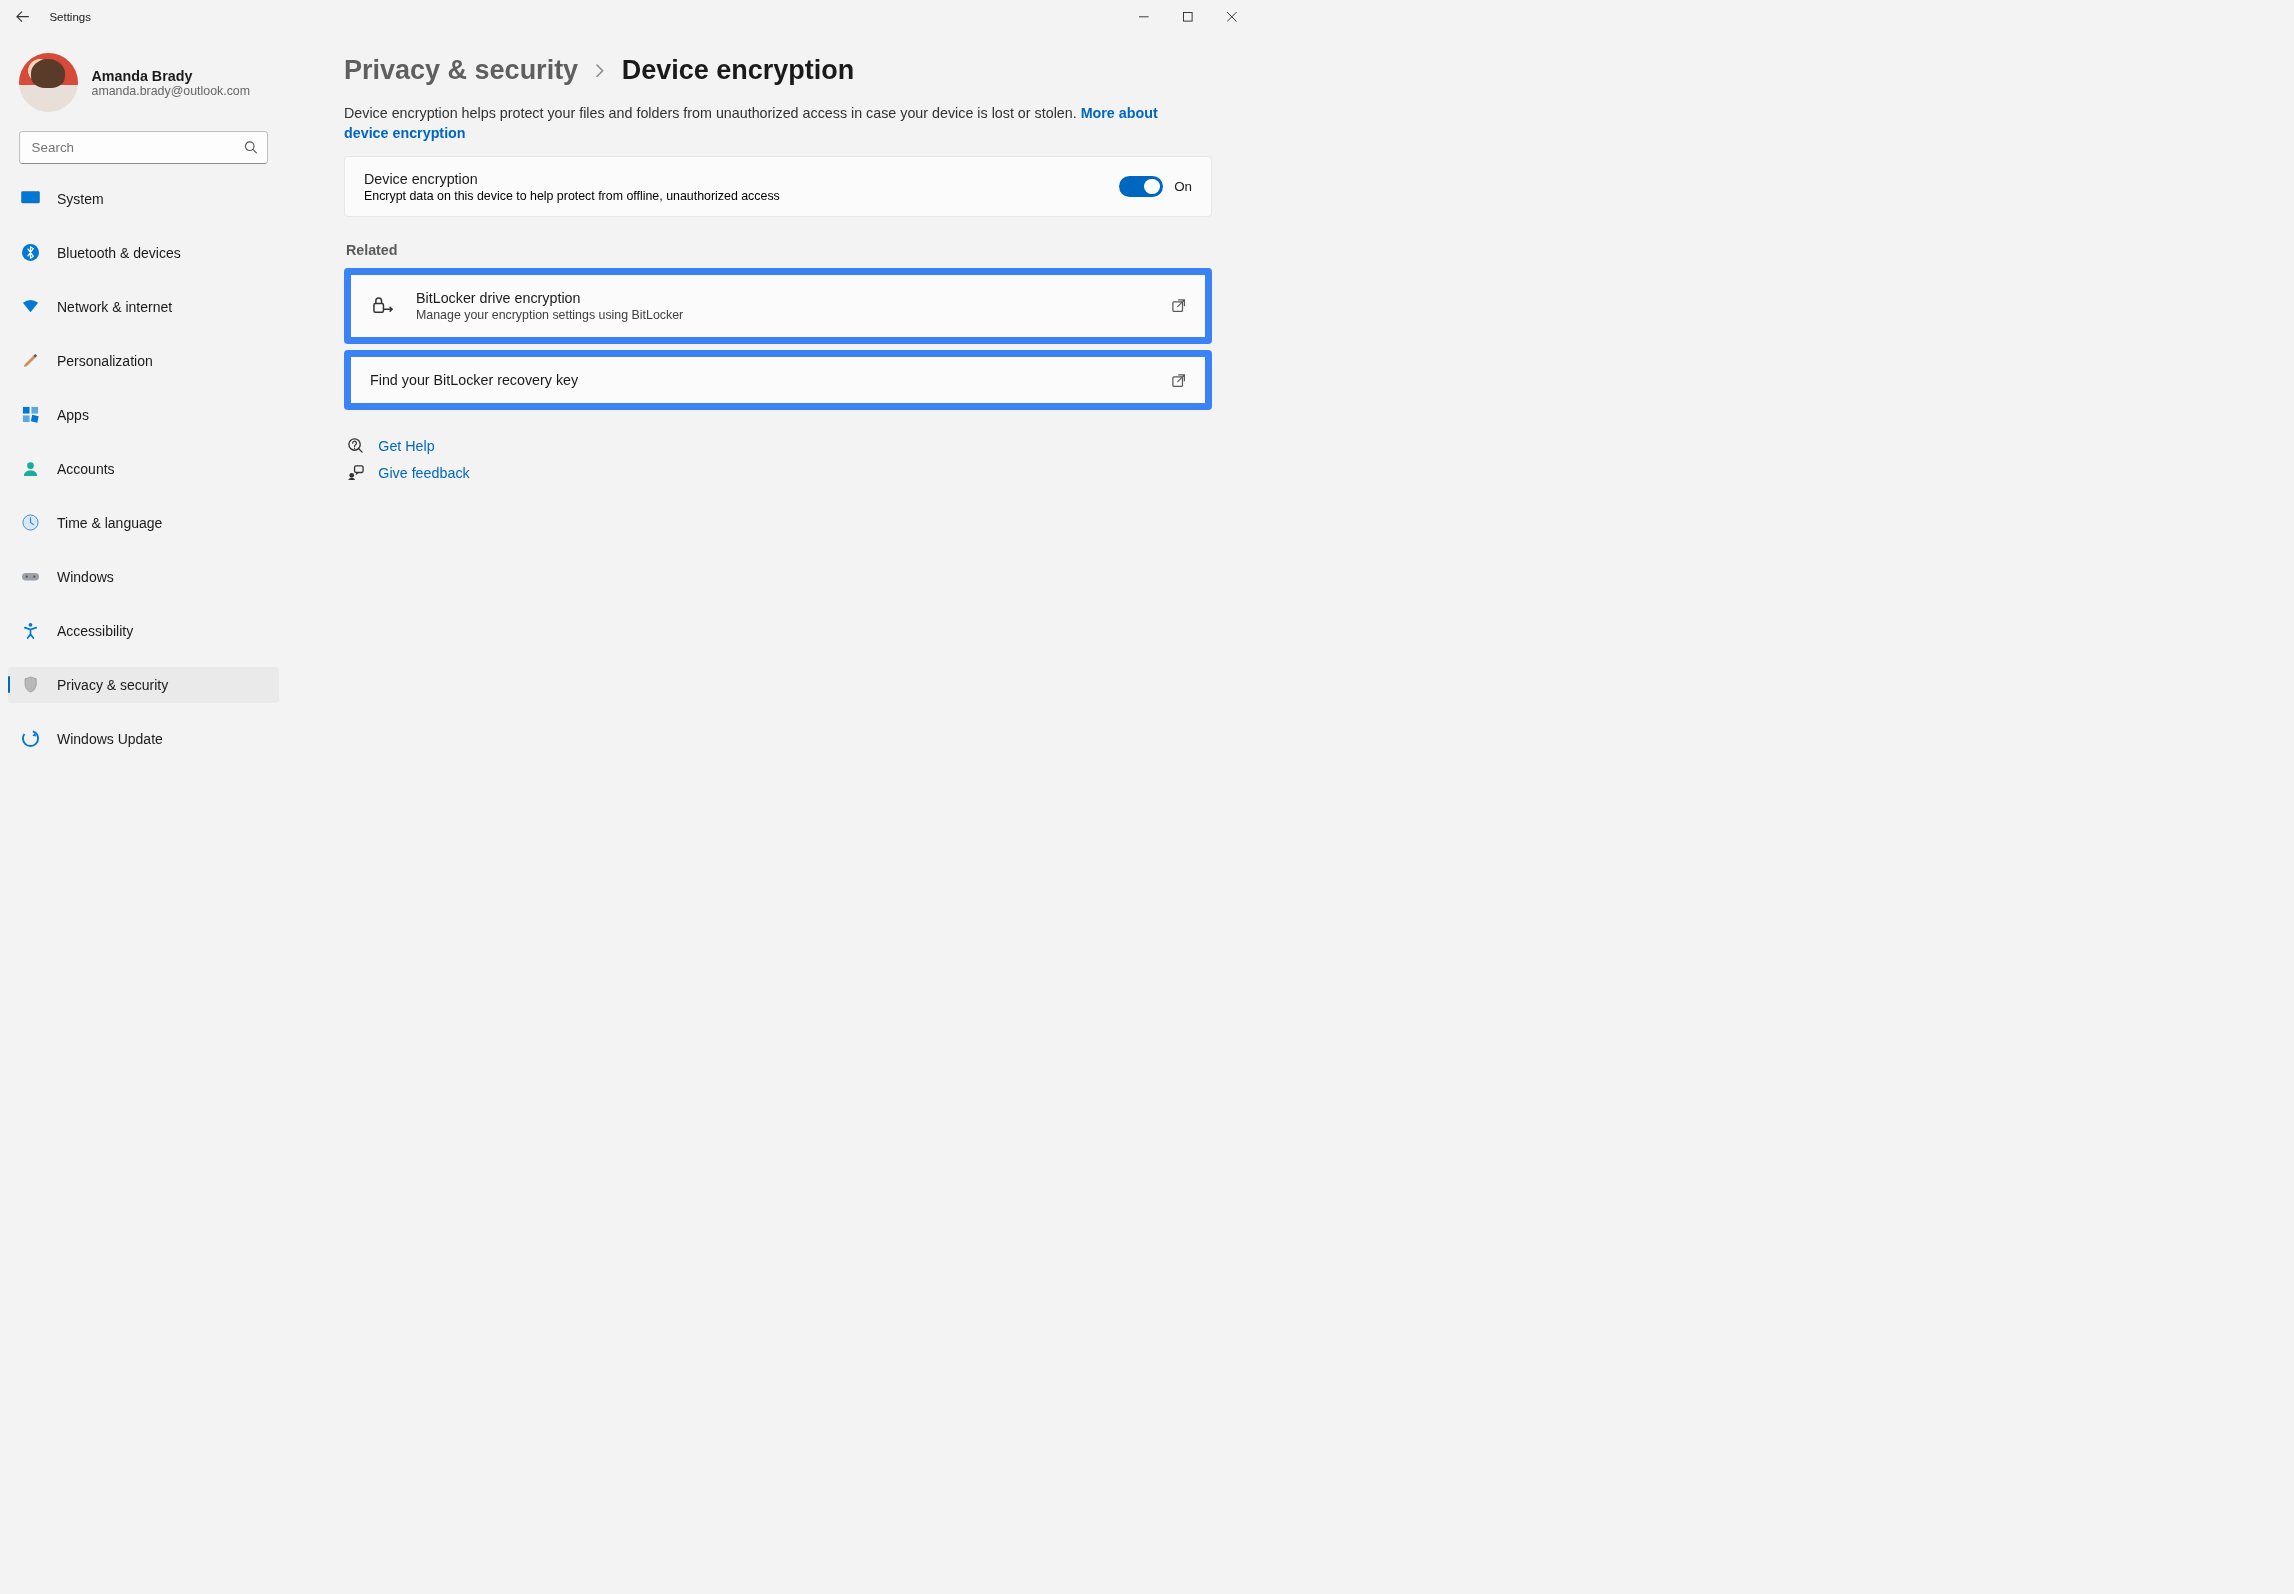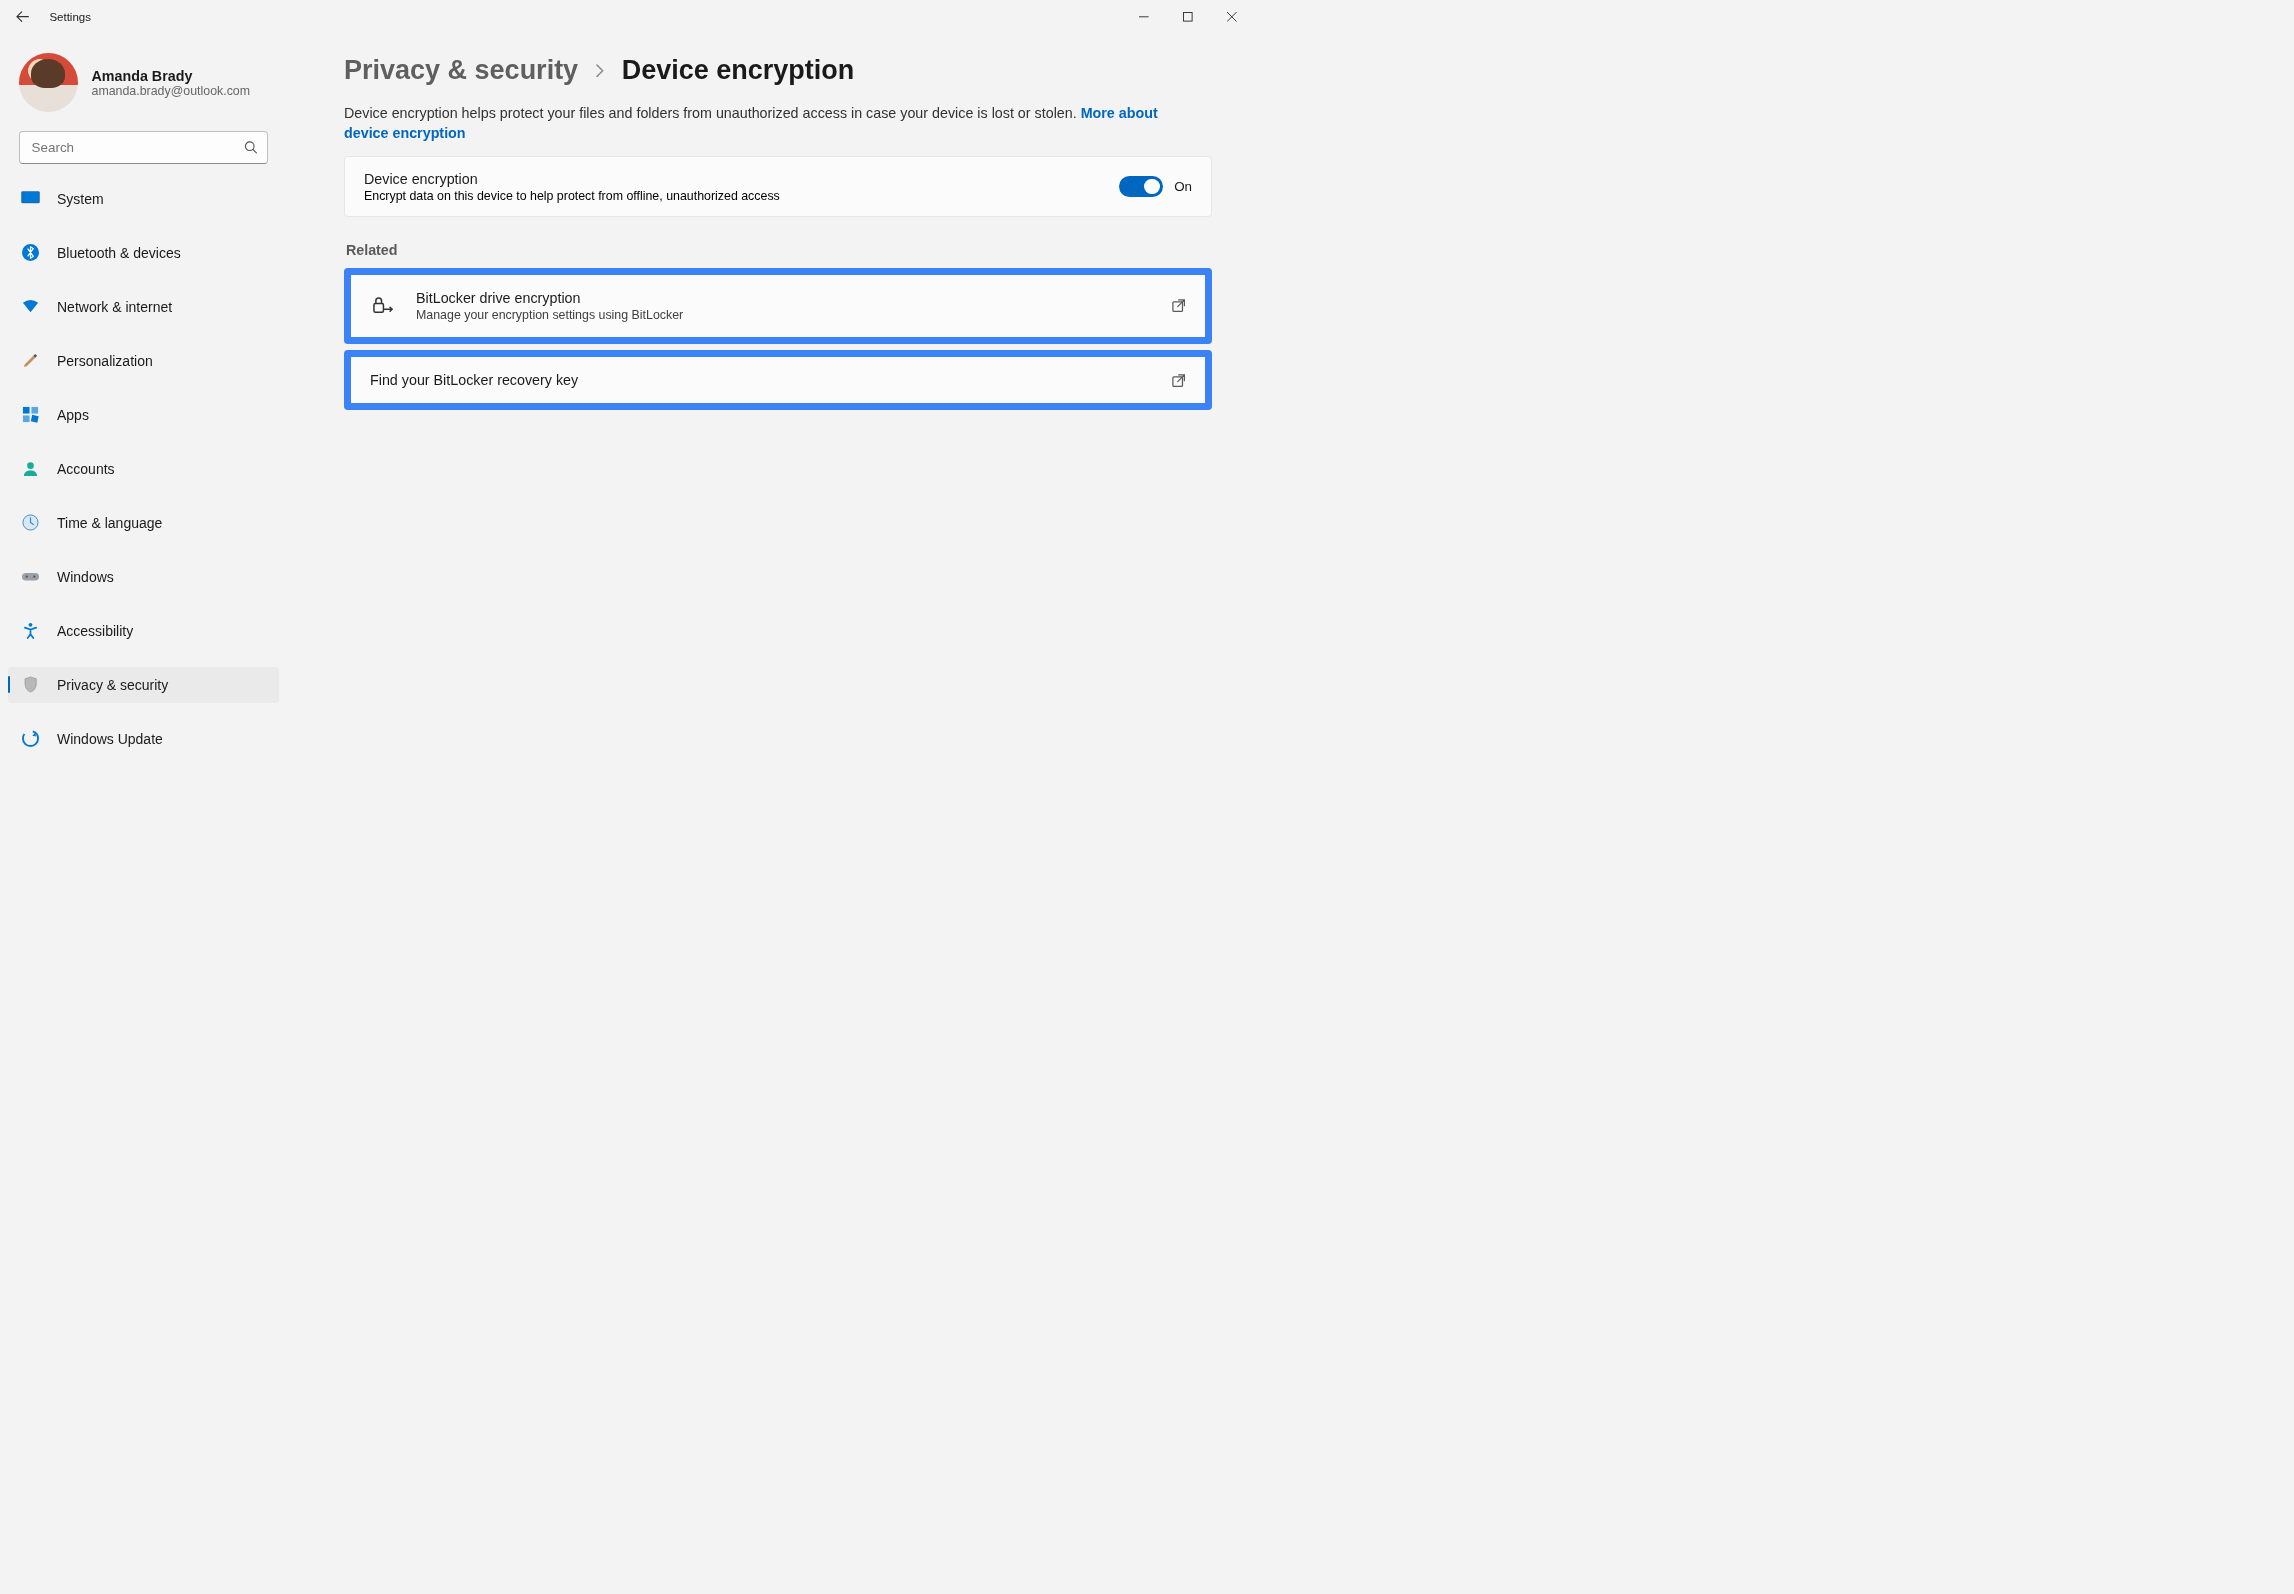--- a/index.html
+++ b/index.html
@@ -412,16 +412,38 @@
       </div>
       <span class="popout">
         <svg width="15.3" height="15.3" viewBox="0 0 16 16">
             <rect x="2" y="4" width="10" height="10" rx="1" fill="none" stroke="#5a5a5a" stroke-width="1.3"></rect>
             <path d="M8 2h6v6M14 2L7 9" stroke="#5a5a5a" stroke-width="1.3" fill="none" stroke-linecap="round"></path>
           </svg>
       </span>
     </div>
 
     <div class="footer-links">
+      <div class="flink">
+        <span class="flink-icon">
+          <svg width="17" height="17" viewBox="0 0 18 18">
+              <circle cx="8" cy="8" r="6" fill="none" stroke="#333" stroke-width="1.4"></circle>
+              <path d="M6 6.5a2 2 0 113 1.7c-.7.4-1 .8-1 1.8" stroke="#333" stroke-width="1.3" fill="none" stroke-linecap="round"></path>
+              <circle cx="8" cy="12" r="0.8" fill="#333"></circle>
+              <path d="M12 12l4 4" stroke="#333" stroke-width="1.4" stroke-linecap="round"></path>
+            </svg>
+        </span>
+        <span class="flink-label">Get Help</span>
+      </div>
+      <div class="flink">
+        <span class="flink-icon">
+          <svg width="17" height="17" viewBox="0 0 18 18">
+              <circle cx="5" cy="12" r="2.5" fill="#333"></circle>
+              <path d="M5 14.5c-2 0-3.5 1-3.5 2.5h7c0-1.5-1.5-2.5-3.5-2.5z" fill="#333"></path>
+              <rect x="8" y="2" width="9" height="7" rx="1.5" fill="none" stroke="#333" stroke-width="1.4"></rect>
+              <path d="M10 9l-1 3 3-2" fill="#333"></path>
+            </svg>
+        </span>
+        <span class="flink-label">Give feedback</span>
+      </div>
     </div>
   </main>
 </div>
 
 
 </body></html>

